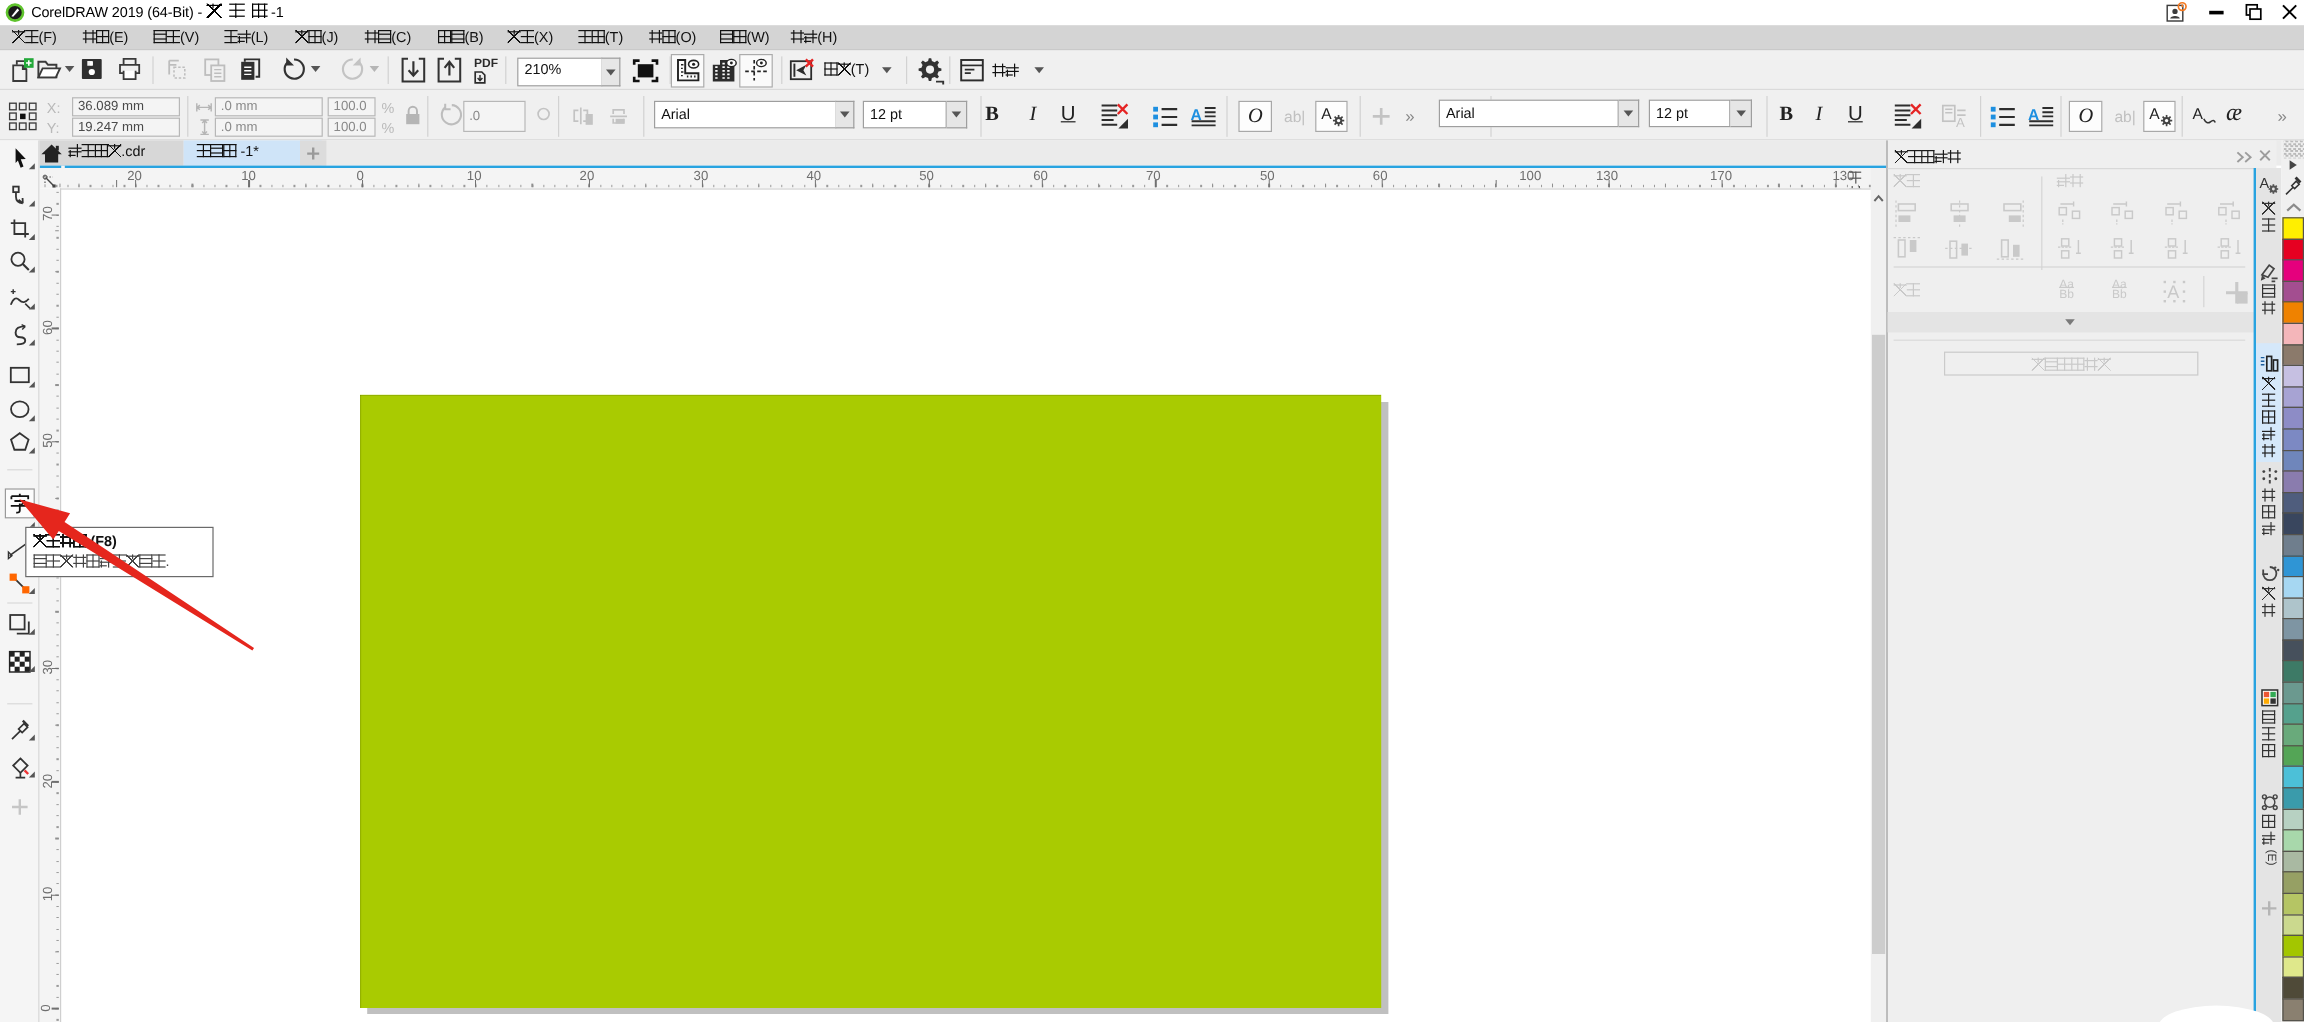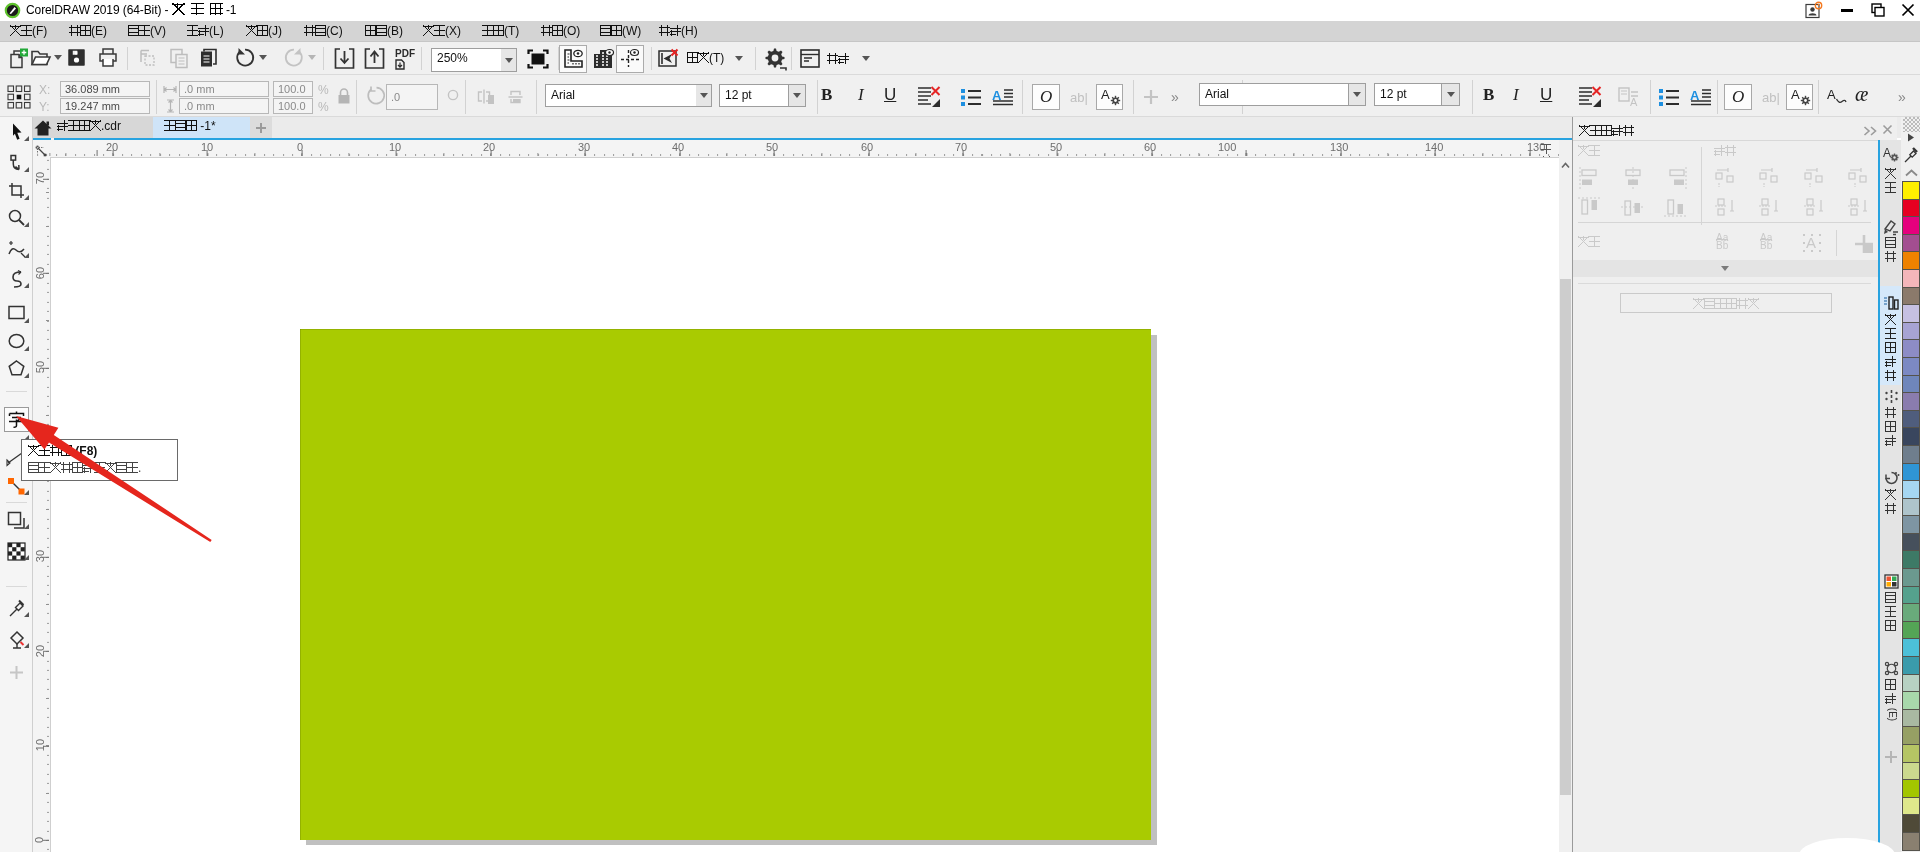--- a/index.html
+++ b/index.html
@@ -132,21 +132,21 @@
   <svg class="ab" style="left:364px;top:6px" width="21" height="21" viewBox="0 0 21 21">
     <path d="M6 1 L1.5 1 L1.5 20 L19.5 20 L19.5 1 L15 1" fill="none" stroke="#333" stroke-width="1.7"></path>
     <path d="M10.5 15 L10.5 4 M6.5 8.5 L10.5 3.5 L14.5 8.5" fill="none" stroke="#333" stroke-width="1.8"></path>
   </svg>
   <div class="ab" style="left:395px;top:6px;font-size:10px;font-weight:bold;color:#2b2b2b">PDF</div>
   <svg class="ab" style="left:395px;top:17px" width="22" height="11" viewBox="0 0 22 11">
     <path d="M1 10 L1 1 L6.5 1 L9 3.5 L9 10 Z" fill="none" stroke="#2b2b2b" stroke-width="1.4"></path>
     <path d="M5 3.5 L5 8 M3 6 L5 8.2 L7 6" fill="none" stroke="#2b2b2b" stroke-width="1.2"></path>
   </svg>
   <div class="sep" style="left:421px;top:5px;height:23px"></div>
-  <div class="combo" style="left:431px;top:6px;width:71px;height:24px">250%</div>
+  <div class="combo" style="left:431px;top:6px;width:71px;height:24px">210%</div>
   <div class="cbtn" style="left:501px;top:6px;width:16px;height:24px"></div>
   <div class="arr" style="left:505px;top:16px"></div>
   <svg class="ab" style="left:527px;top:7px" width="22" height="20" viewBox="0 0 22 20">
     <path d="M1.5 5 L1.5 1.5 L6 1.5 M16 1.5 L20.5 1.5 L20.5 5 M20.5 15 L20.5 18.5 L16 18.5 M6 18.5 L1.5 18.5 L1.5 15" fill="none" stroke="#111" stroke-width="2.2"></path>
     <rect x="4.5" y="4.5" width="13" height="11" fill="#111"></rect>
   </svg>
   <div class="sep" style="left:558px;top:5px;height:23px"></div>
   <div class="ab" style="left:559px;top:3px;width:28px;height:28px;background:#fafafa;border:1px solid #ababab"></div>
   <svg class="ab" style="left:563px;top:6px" width="21" height="21" viewBox="0 0 21 21">
     <path d="M2 2 L2 19 L19 19 L19 13 L8 13 L8 2 Z" fill="none" stroke="#222" stroke-width="1.6"></path>
@@ -502,23 +502,23 @@
       <span class="ab" style="left:264px">0</span>
       <span class="ab" style="left:356px">10</span>
       <span class="ab" style="left:450px">20</span>
       <span class="ab" style="left:545px">30</span>
       <span class="ab" style="left:639px">40</span>
       <span class="ab" style="left:733px">50</span>
       <span class="ab" style="left:828px">60</span>
       <span class="ab" style="left:922px">70</span>
       <span class="ab" style="left:1017px">50</span>
       <span class="ab" style="left:1111px">60</span>
-      <span class="ab" style="left:1185px">100</span>
+      <span class="ab" style="left:1233px">100</span>
       <span class="ab" style="left:1297px">130</span>
-      <span class="ab" style="left:1392px">140</span>
+      <span class="ab" style="left:1392px">170</span>
       <span class="ab" style="left:1494px">130</span>
   </div>
   <div class="ab" style="left:1508px;top:3px;color:#555;font-size:11px"><span class="hz ga" style="width:10px;height:10px"></span><span class="hz ge" style="width:10px;height:10px"></span></div>
 </div>
 <div class="ab" id="vruler">
   <div class="ab" style="top:0;right:1px;height:695px;width:2px;background:repeating-linear-gradient(to bottom,#9a9a9a 0,#9a9a9a 1px,transparent 1px,transparent 9.445px);background-position:0 2.9px"></div>
   <div class="ab" style="top:0;right:1px;height:695px;width:3px;background:repeating-linear-gradient(to bottom,#8f8f8f 0,#8f8f8f 1px,transparent 1px,transparent 47.22px);background-position:0 69px"></div>
   <div class="ab" style="top:0;right:1px;height:695px;width:6px;background:repeating-linear-gradient(to bottom,#707070 0,#707070 1px,transparent 1px,transparent 94.45px);background-position:0 21.8px"></div>
   <div class="ab" style="left:0;top:0;width:13px;height:695px;color:#6e6e6e;font-size:11px">
     <span class="ab" style="top:15px;left:1px;transform:rotate(-90deg);transform-origin:center">70</span>

